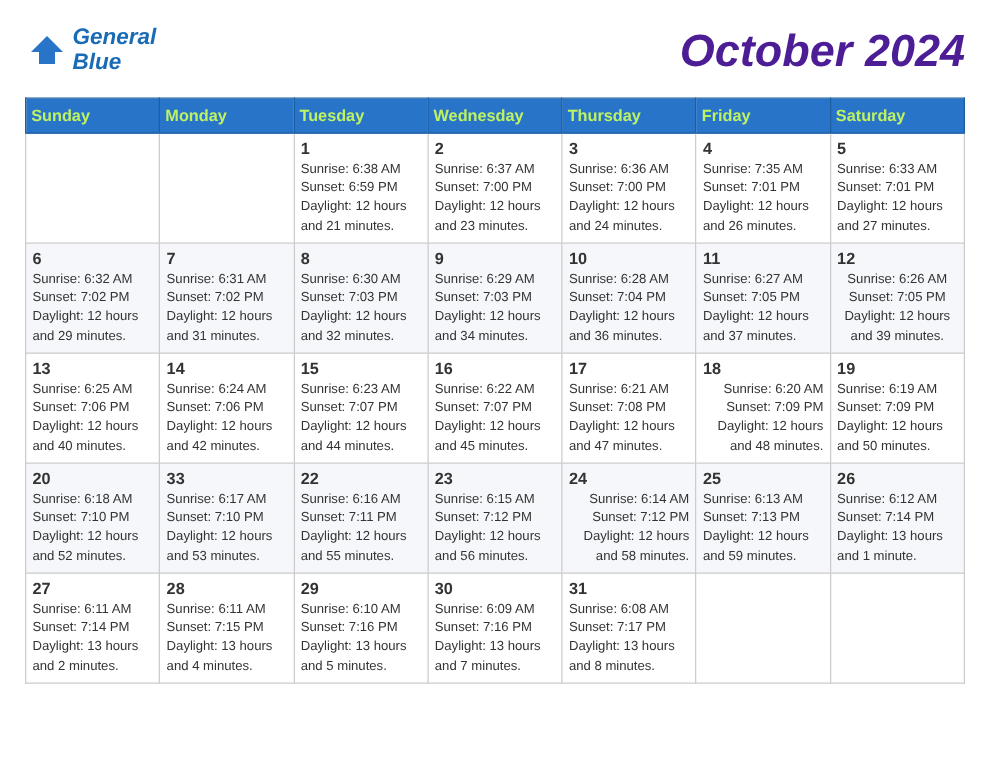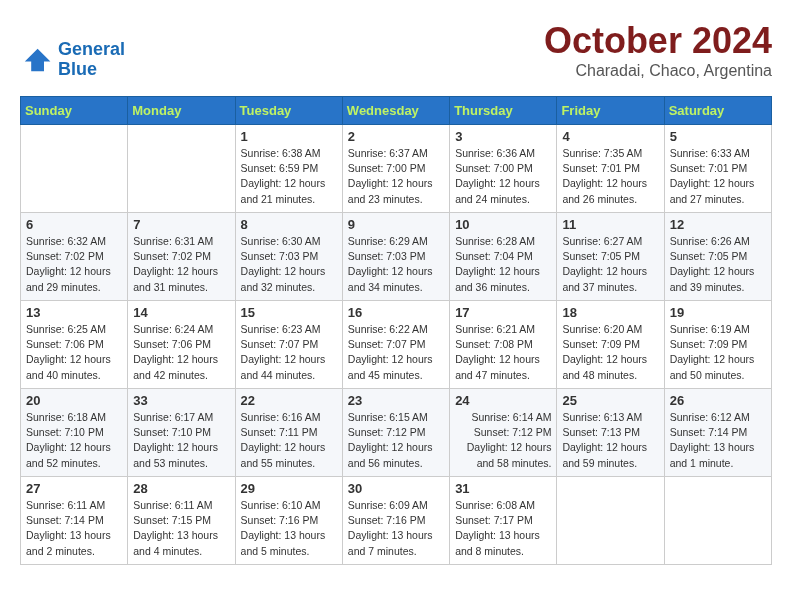--- a/index.html
+++ b/index.html
@@ -6,22 +6,23 @@
     body {
       font-family: Arial, sans-serif;
       background: #fff;
       width: 792px;
       min-height: 612px;
       padding: 20px;
     }
     .header {
       display: flex;
       justify-content: space-between;
-      align-items: flex-end;
+      align-items: flex-start;
       margin-bottom: 16px;
+      font-style: italic;
     }
     .logo {
       display: flex;
       align-items: center;
       gap: 6px;
     }
     .logo-text {
       font-size: 18px;
       font-weight: bold;
       color: #333;
@@ -33,21 +34,21 @@
     .logo-icon {
       width: 32px;
       height: 32px;
     }
     .title-block {
       text-align: right;
     }
     .month-title {
       font-size: 36px;
       font-weight: bold;
-      color: #7f1d1d;
+      color: #4c1d95;
     }
     .subtitle {
       font-size: 16px;
       color: #555;
     }
     table {
       width: 100%;
       border-collapse: collapse;
       font-size: 11px;
     }
@@ -97,21 +98,20 @@
       <rect x="0" y="0" width="40" height="40" fill="none"></rect>
       <polygon points="22,6 38,22 30,22 30,34 14,34 14,22 6,22" fill="#2874c8"></polygon>
     </svg>
     <div class="logo-text">
       <div><span>General</span></div>
       <div><span>Blue</span></div>
     </div>
   </div>
   <div class="title-block">
     <div class="month-title">October 2024</div>
-    <div class="subtitle">Charadai, Chaco, Argentina</div>
   </div>
 </div>
 
 <table>
   <thead>
     <tr>
     <th>Sunday</th>
         <th>Monday</th>
         <th>Tuesday</th>
         <th>Wednesday</th>
@@ -187,21 +187,21 @@
 Daylight: 12 hours and 36 minutes.</div>
         </td>
         <td>
           <span class="day-num">11</span>
           <div class="day-info" style="white-space: pre-line;">Sunrise: 6:27 AM
 Sunset: 7:05 PM
 Daylight: 12 hours and 37 minutes.</div>
         </td>
         <td>
           <span class="day-num">12</span>
-          <div class="day-info" style="white-space: pre-line;">Sunrise: 6:26 AM
+          <div class="day-info" style="white-space: pre-line; text-align: center;">Sunrise: 6:26 AM
 Sunset: 7:05 PM
 Daylight: 12 hours and 39 minutes.</div>
         </td>
       </tr>
       <tr>
         <td>
           <span class="day-num">13</span>
           <div class="day-info" style="white-space: pre-line;">Sunrise: 6:25 AM
 Sunset: 7:06 PM
 Daylight: 12 hours and 40 minutes.</div>
@@ -225,21 +225,21 @@
 Daylight: 12 hours and 45 minutes.</div>
         </td>
         <td>
           <span class="day-num">17</span>
           <div class="day-info" style="white-space: pre-line;">Sunrise: 6:21 AM
 Sunset: 7:08 PM
 Daylight: 12 hours and 47 minutes.</div>
         </td>
         <td>
           <span class="day-num">18</span>
-          <div class="day-info" style="white-space: pre-line;">Sunrise: 6:20 AM
+          <div class="day-info" style="white-space: pre-line; text-align: right;">Sunrise: 6:20 AM
 Sunset: 7:09 PM
 Daylight: 12 hours and 48 minutes.</div>
         </td>
         <td>
           <span class="day-num">19</span>
           <div class="day-info" style="white-space: pre-line;">Sunrise: 6:19 AM
 Sunset: 7:09 PM
 Daylight: 12 hours and 50 minutes.</div>
         </td>
       </tr>

